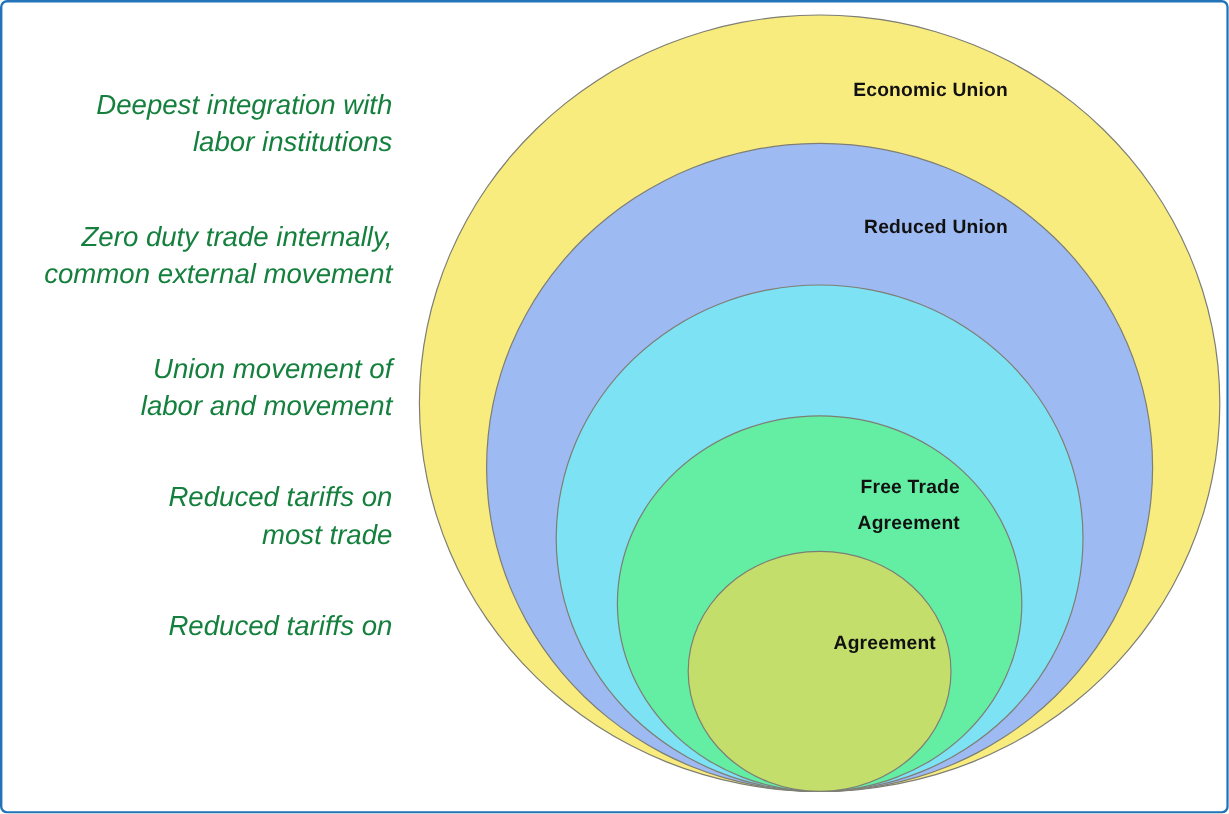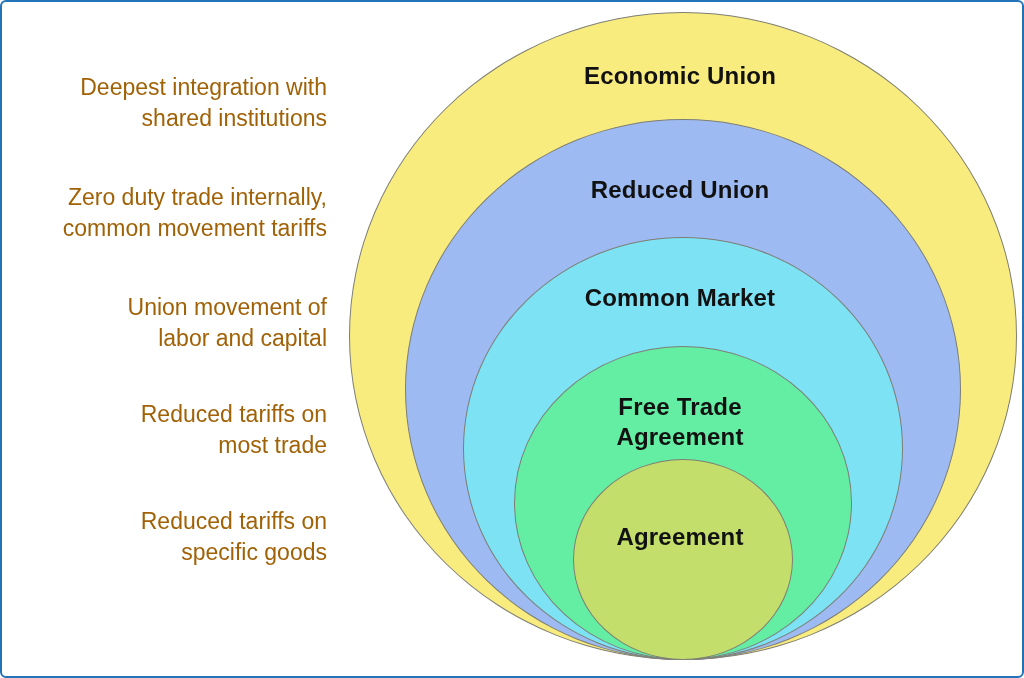--- a/index.html
+++ b/index.html
@@ -21,42 +21,43 @@
     box-sizing: border-box;
   }
   .ring0 { left: 347px; top: 10px;  width: 668px; height: 648px; }
   .ring1 { left: 403px; top: 117px; width: 556px; height: 541px; }
   .ring2 { left: 461px; top: 235px; width: 440px; height: 423px; }
   .ring3 { left: 512px; top: 344px; width: 338px; height: 314px; }
   .ring4 { left: 571px; top: 457px; width: 220px; height: 201px; }
 
   .ring-label {
     position: absolute;
-    text-align: center;
+    text-align: right;
     font-weight: bold;
-    font-size: 24px;
+    font-size: 16px;
     color: #111111;
     letter-spacing: 0.2px;
   }
   .ring-label span { display: block; }
   .rl0 { left: 518px; top: 60px;  width: 320px; line-height: 28px; }
   .rl1 { left: 518px; top: 174px; width: 320px; line-height: 28px; }
   .rl2 { left: 518px; top: 282px; width: 320px; line-height: 28px; }
   .rl3 { left: 558px; top: 390px; width: 240px; line-height: 30px; }
   .rl4 { left: 578px; top: 521px; width: 200px; line-height: 28px; }
 
   .side-label {
     position: absolute;
     left: 20px;
     width: 305px;
     text-align: right;
     font-size: 23px;
     font-weight: 500;
     line-height: 31px;
-    color: #a16207;
+    color: #15803d;
+    font-style: italic;
   }
   .side-label span { display: block; }
   .sl0 { top: 70px; }
   .sl1 { top: 180px; }
   .sl2 { top: 290px; }
   .sl3 { top: 397px; }
   .sl4 { top: 504px; }
 </style>
 </head>
 <body>
@@ -68,45 +69,41 @@
   <div class="ellipse ring2" style="background-color: rgb(124, 226, 244);"></div>
   <div class="ellipse ring3" style="background-color: rgb(99, 238, 163);"></div>
   <div class="ellipse ring4" style="background-color: rgb(195, 222, 107);"></div>
 
   <div class="ring-label rl0">
     <span>Economic Union</span>
   </div>
   <div class="ring-label rl1">
     <span>Reduced Union</span>
   </div>
-  <div class="ring-label rl2">
-    <span>Common Market</span>
-  </div>
   <div class="ring-label rl3">
     <span>Free Trade</span>
     <span>Agreement</span>
   </div>
   <div class="ring-label rl4">
     <span>Agreement</span>
   </div>
 
   <div class="side-label sl0">
     <span>Deepest integration with</span>
-    <span>shared institutions</span>
+    <span>labor institutions</span>
   </div>
   <div class="side-label sl1">
     <span>Zero duty trade internally,</span>
-    <span>common movement tariffs</span>
+    <span>common external movement</span>
   </div>
   <div class="side-label sl2">
     <span>Union movement of</span>
-    <span>labor and capital</span>
+    <span>labor and movement</span>
   </div>
   <div class="side-label sl3">
     <span>Reduced tariffs on</span>
     <span>most trade</span>
   </div>
   <div class="side-label sl4">
     <span>Reduced tariffs on</span>
-    <span>specific goods</span>
   </div>
 
 </div>
 
 </body></html>

